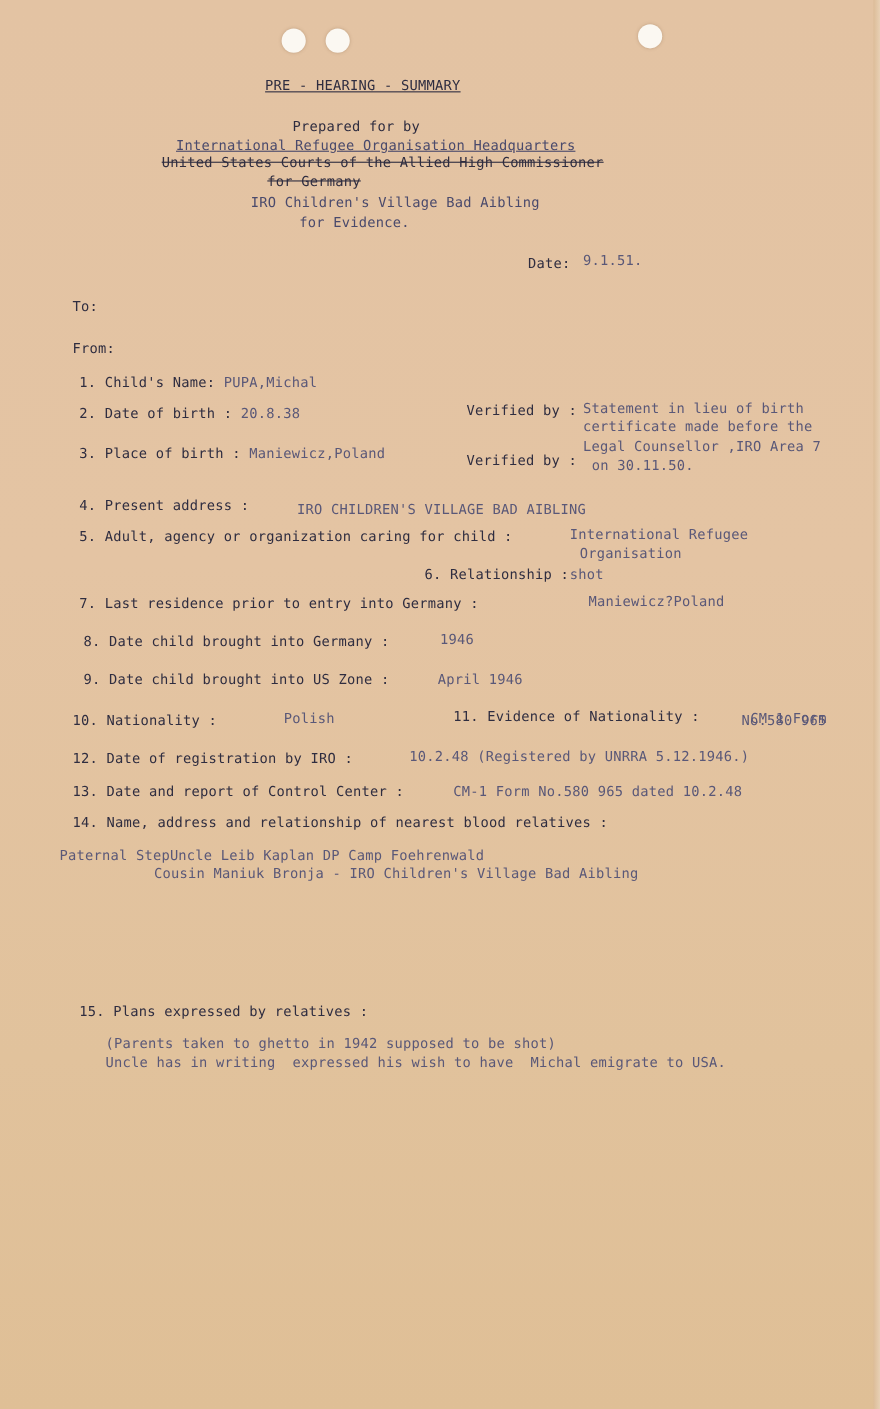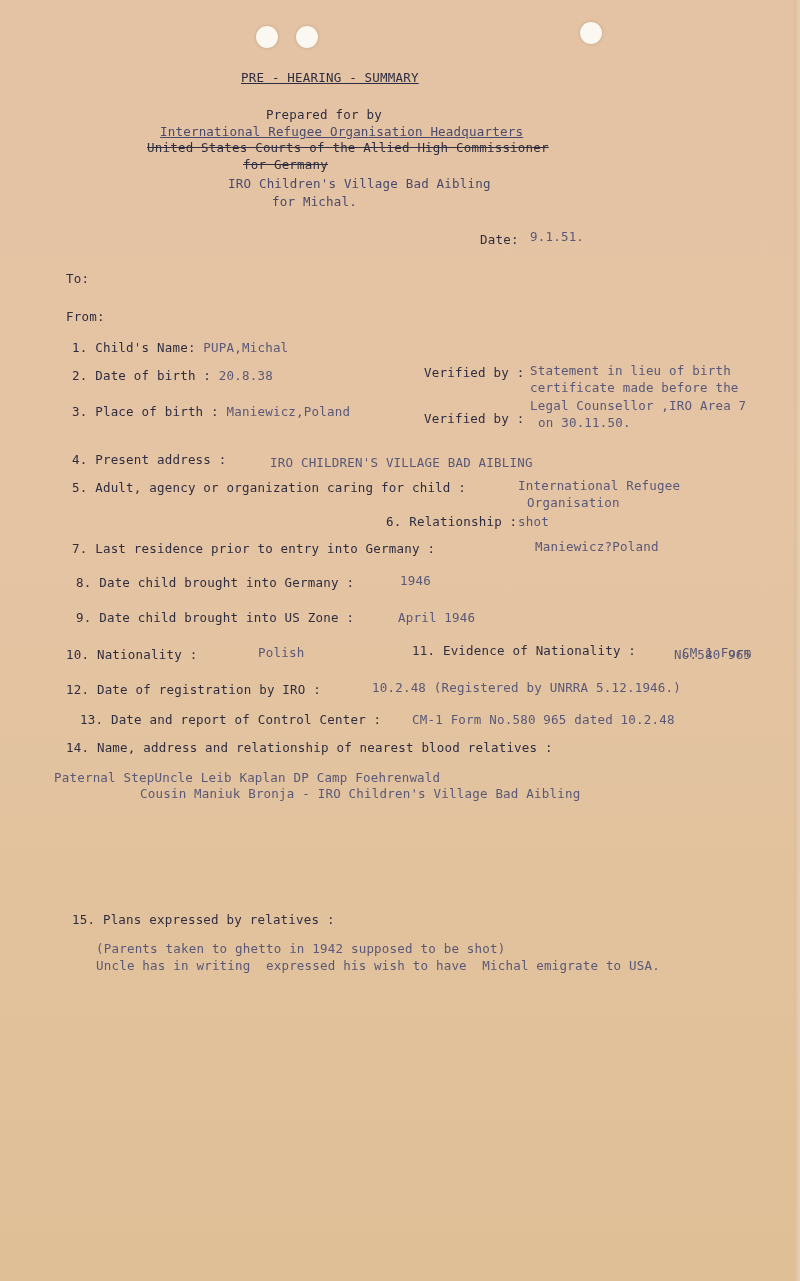--- a/index.html
+++ b/index.html
@@ -42,21 +42,21 @@
 <div class="hole" style="left:256px;top:26px;"></div>
 <div class="hole" style="left:296px;top:26px;"></div>
 <div class="hole" style="left:580px;top:22px;"></div>
 
 <div class="t dark ul" style="left:241px;top:70px;">PRE - HEARING - SUMMARY</div>
 <div class="t dark" style="left:266px;top:107px;">Prepared for by</div>
 <div class="t blue ul" style="left:160px;top:124px;">International Refugee Organisation Headquarters</div>
 <div class="t dark strike" style="left:147px;top:140px;">United States Courts of the Allied High Commissioner</div>
 <div class="t dark strike" style="left:243px;top:157px;">for Germany</div>
 <div class="t blue" style="left:228px;top:176px;">IRO Children's Village Bad Aibling</div>
-<div class="t blue" style="left:272px;top:194px;">for Michal.</div>
+<div class="t blue" style="left:272px;top:194px;">for Evidence.</div>
 
 <div class="t dark" style="left:480px;top:232px;">Date:</div>
 <div class="t fill" style="left:530px;top:229px;">9.1.51.</div>
 
 <div class="t dark" style="left:66px;top:271px;">To:</div>
 <div class="t dark" style="left:66px;top:309px;">From:</div>
 
 <div class="t dark" style="left:72px;top:340px;"><span>1.</span> <span>Child's Name:</span> <span class="fill">PUPA,Michal</span></div>
 
 <div class="t dark" style="left:72px;top:368px;"><span>2.</span> <span>Date of birth :</span> <span class="fill">20.8.38</span></div>
@@ -92,21 +92,21 @@
 <div class="t dark" style="left:66px;top:647px;"><span>10.</span> <span>Nationality :</span></div>
 <div class="t fill" style="left:258px;top:645px;">Polish</div>
 
 <div class="t dark" style="left:412px;top:643px;"><span>11.</span> <span>Evidence of Nationality :</span></div>
 <div class="t fill" style="left:682px;top:645px;">CM 1 Form</div>
 <div class="t fill" style="left:674px;top:647px;">No.580 965</div>
 
 <div class="t dark" style="left:66px;top:682px;"><span>12.</span> <span>Date of registration by IRO :</span></div>
 <div class="t fill" style="left:372px;top:680px;">10.2.48 (Registered by UNRRA 5.12.1946.)</div>
 
-<div class="t dark" style="left:80px;top:712px;"><span>13.</span> <span>Date and report of Control Center :</span></div>
+<div class="t dark" style="left:66px;top:712px;"><span>13.</span> <span>Date and report of Control Center :</span></div>
 <div class="t fill" style="left:412px;top:712px;">CM-1 Form No.580 965 dated 10.2.48</div>
 
 <div class="t dark" style="left:66px;top:740px;"><span>14.</span> <span>Name, address and relationship of nearest blood relatives :</span></div>
 <div class="t fill" style="left:22px;top:770px;margin-left:32px;">Paternal StepUncle Leib Kaplan DP Camp Foehrenwald</div>
 <div class="t fill" style="left:140px;top:786px;">Cousin Maniuk Bronja - IRO Children's Village Bad Aibling</div>
 
 <div class="t dark" style="left:72px;top:912px;"><span>15.</span> <span>Plans expressed by relatives :</span></div>
 <div class="t fill" style="left:96px;top:941px;">(Parents taken to ghetto in 1942 supposed to be shot)</div>
 <div class="t fill" style="left:96px;top:958px;">Uncle has in writing  expressed his wish to have  Michal emigrate to USA.</div>
 

